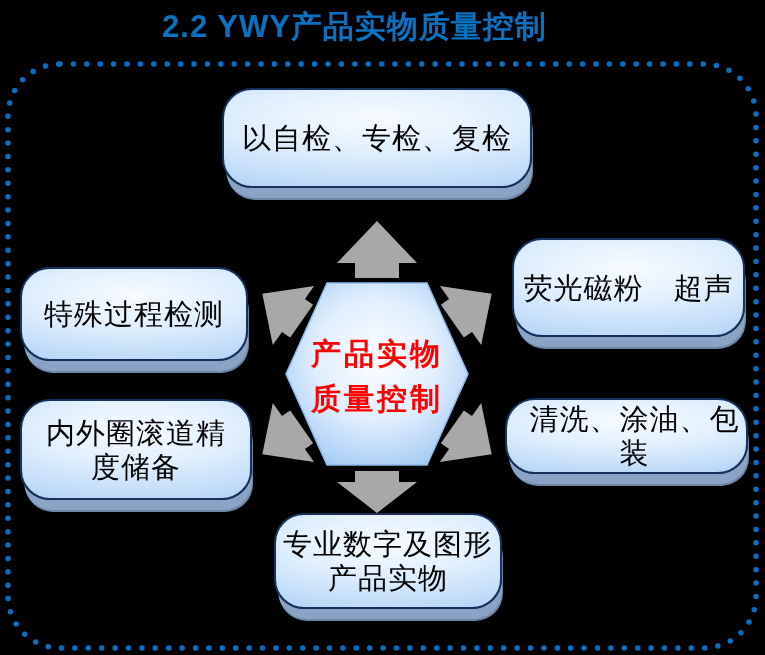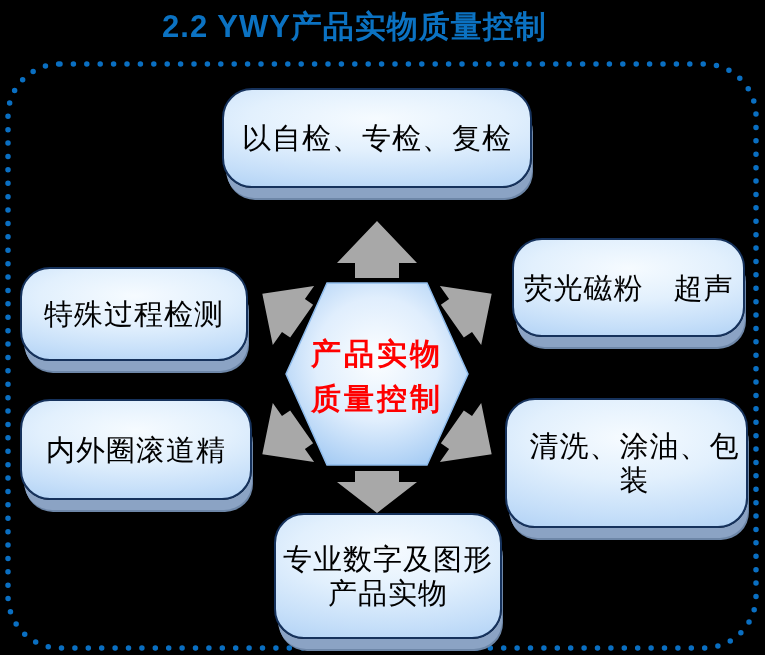--- a/index.html
+++ b/index.html
@@ -53,22 +53,22 @@
     font-family: "DejaVu Serif", "Liberation Serif", serif;
     color: #000000;
     font-size: 29px;
     line-height: 34px;
     letter-spacing: 1px;
   }
   .box-top         { left: 222px; top:  88px; width: 310px; height: 100px; }
   .box-left-upper  { left:  20px; top: 243px; width: 228px; height:  94px; margin-top: 24px; }
   .box-right-upper { left: 512px; top: 238px; width: 233px; height:  99px; text-align: right; }
   .box-left-lower  { left:  20px; top: 399px; width: 232px; height: 101px; }
-  .box-right-lower { left: 505px; top: 398px; width: 243px; height: 130px; padding-left: 16px; }
-  .box-bottom      { left: 274px; top: 513px; width: 228px; height: 126px; }
+  .box-right-lower { left: 505px; top: 398px; width: 243px; height: 76px; padding-left: 16px; }
+  .box-bottom      { left: 274px; top: 513px; width: 228px; height: 96px; }
 </style>
 </head>
 <body>
 
 <div class="stage">
 
   <div class="title">2.2 YWY产品实物质量控制</div>
 
   <svg class="dotted-frame" viewBox="0 0 765 655" xmlns="http://www.w3.org/2000/svg" aria-hidden="true">
     <rect x="8" y="64" width="748" height="584" rx="52" ry="52" fill="none" stroke="#0A6FC2" stroke-width="5.5" stroke-linecap="round" stroke-dasharray="0 13.4"></rect>
@@ -105,20 +105,21 @@
   <div class="box box-left-upper">
     <div>特殊过程检测</div>
   </div>
 
   <div class="box box-right-upper">
     <div>荧光磁粉　超声</div>
   </div>
 
   <div class="box box-left-lower">
     <div>内外圈滚道精</div>
+    <div>度储备</div>
   </div>
 
   <div class="box box-right-lower">
     <div>清洗、涂油、包装</div>
   </div>
 
   <div class="box box-bottom">
     <div>专业数字及图形</div>
     <div>产品实物</div>
   </div>

